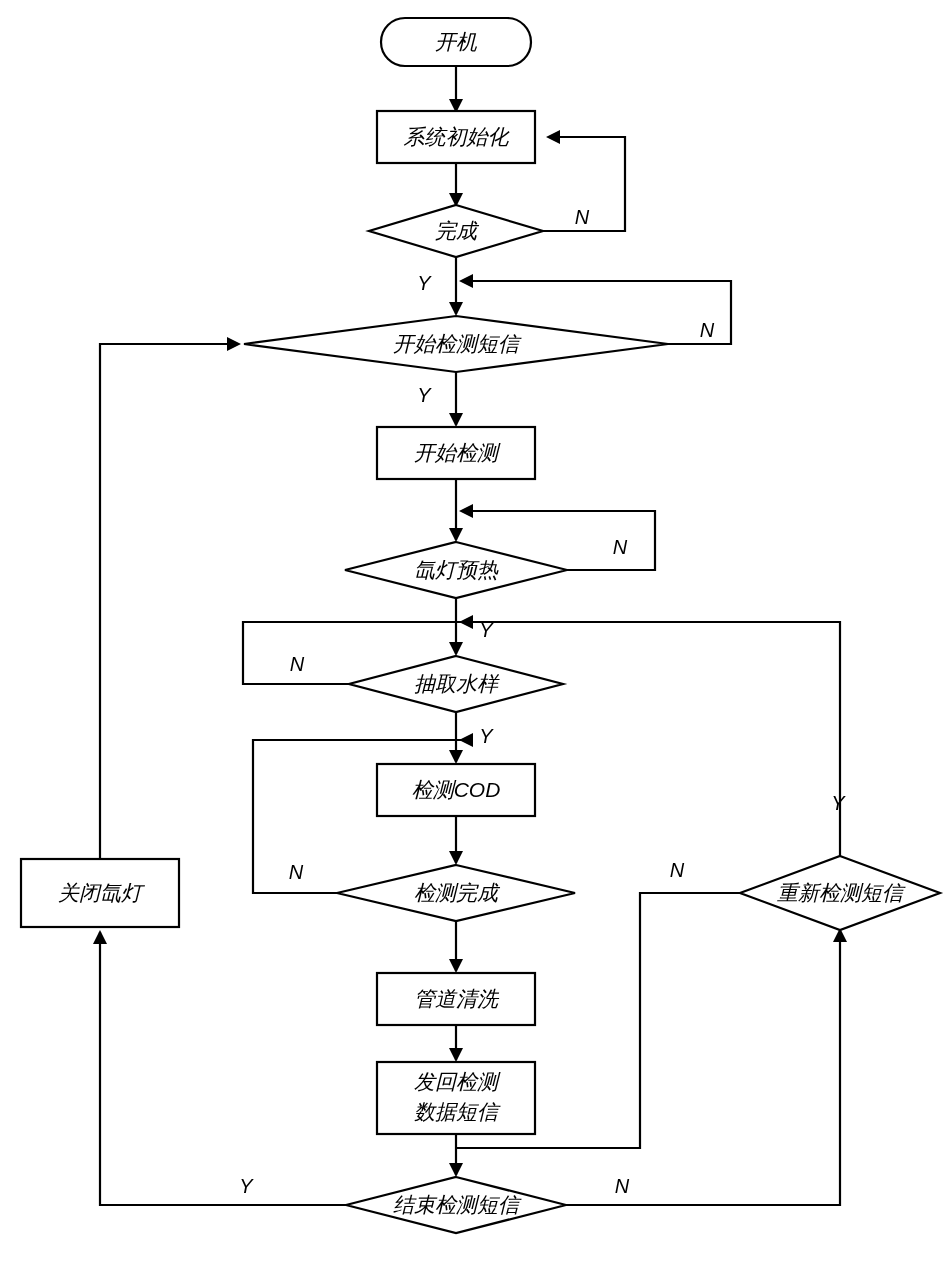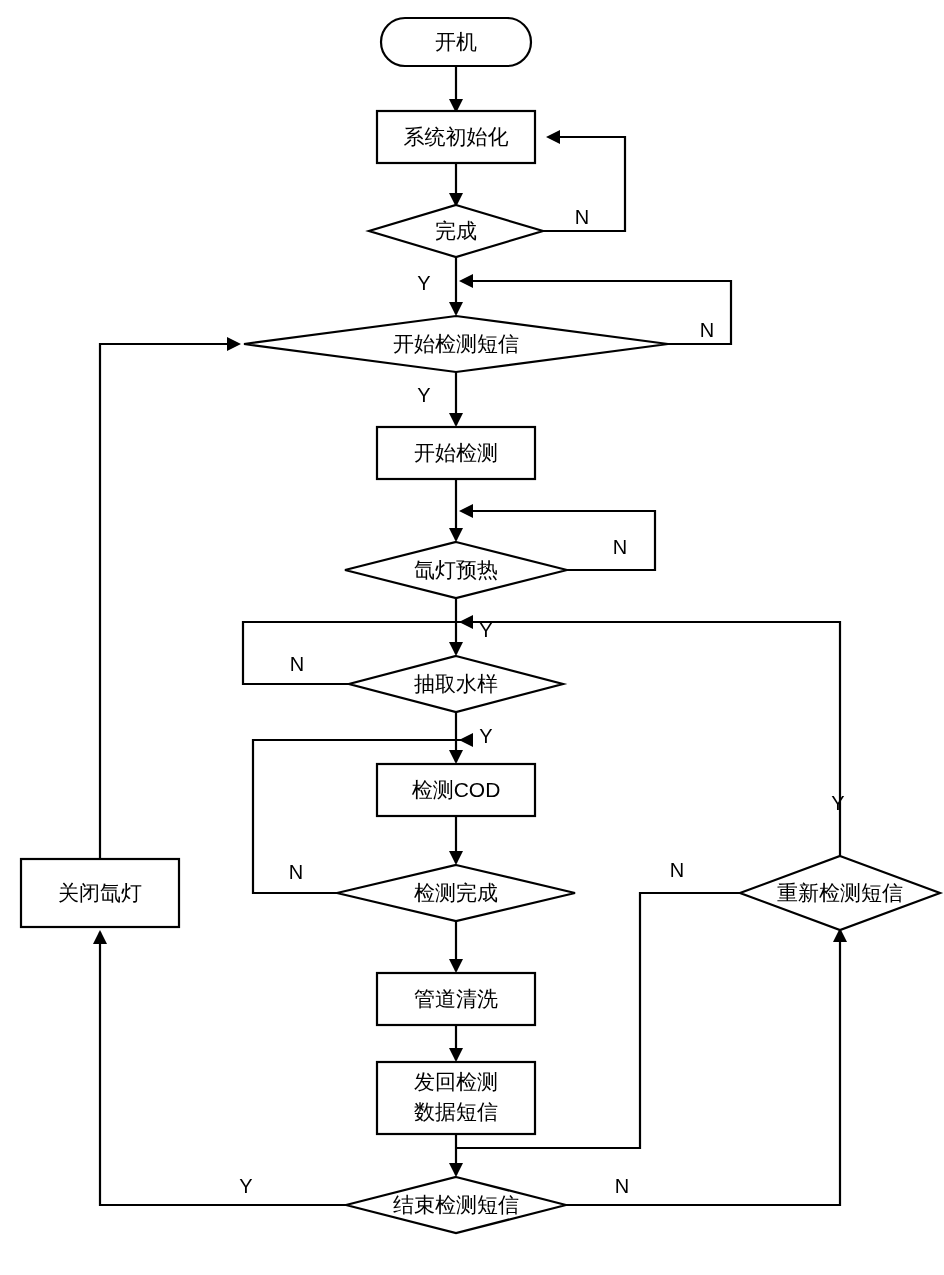--- a/index.html
+++ b/index.html
@@ -9,20 +9,21 @@
   }
   body {
     font-family: "Liberation Sans", sans-serif;
   }
   #canvas {
     position: relative;
     width: 944px;
     height: 1275px;
     background: #ffffff;
     overflow: hidden;
+    font-style: italic;
   }
   svg#flow {
     position: absolute;
     left: 0;
     top: 0;
     width: 944px;
     height: 1275px;
   }
   .node-text {
     font-family: "Liberation Sans", sans-serif;

